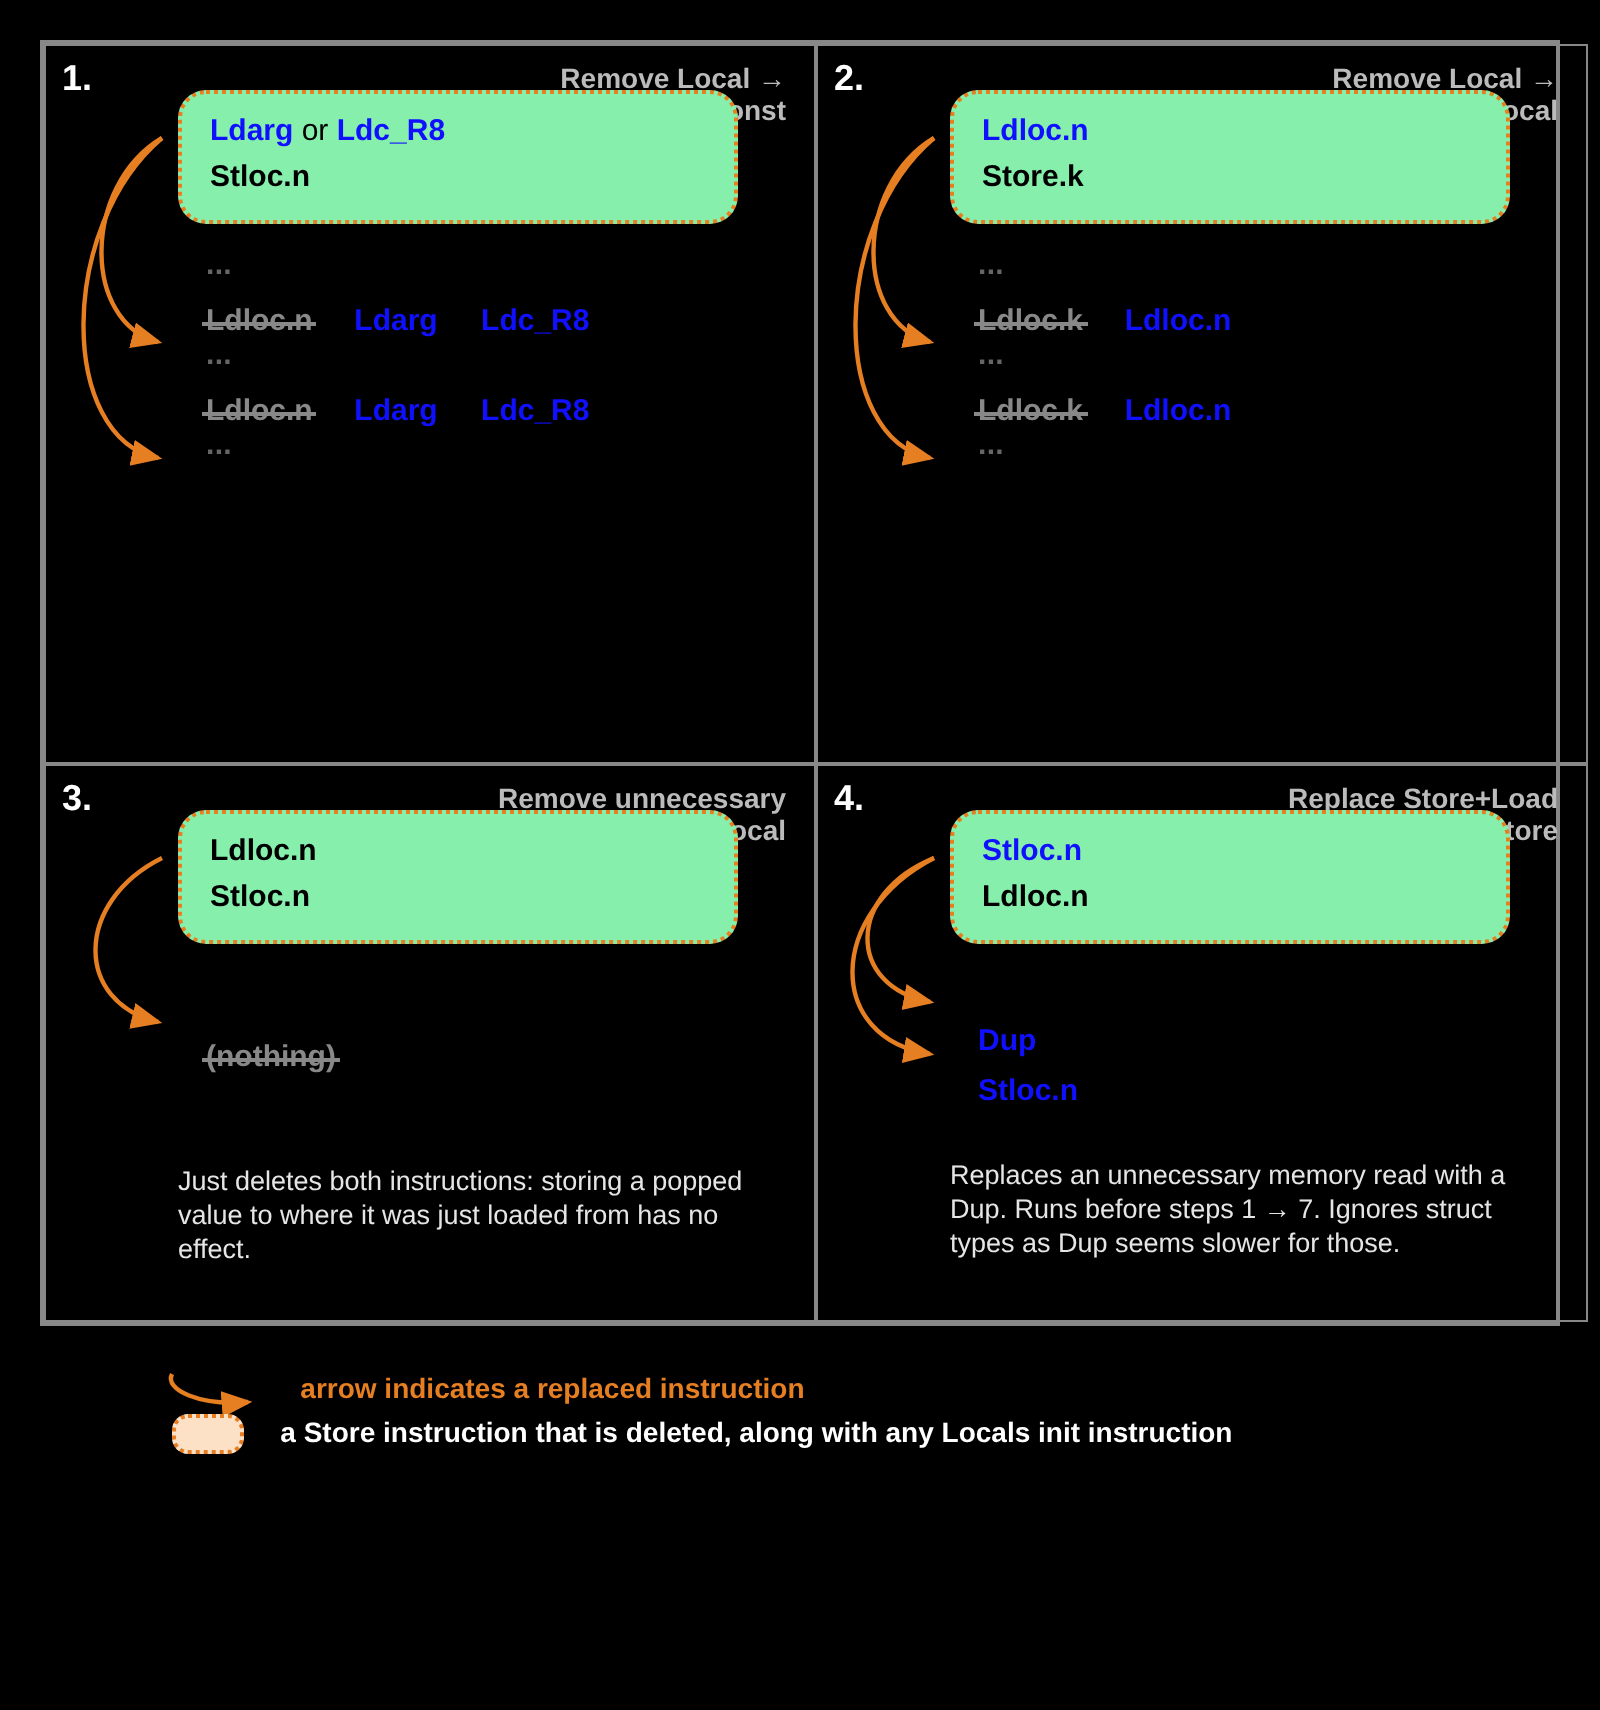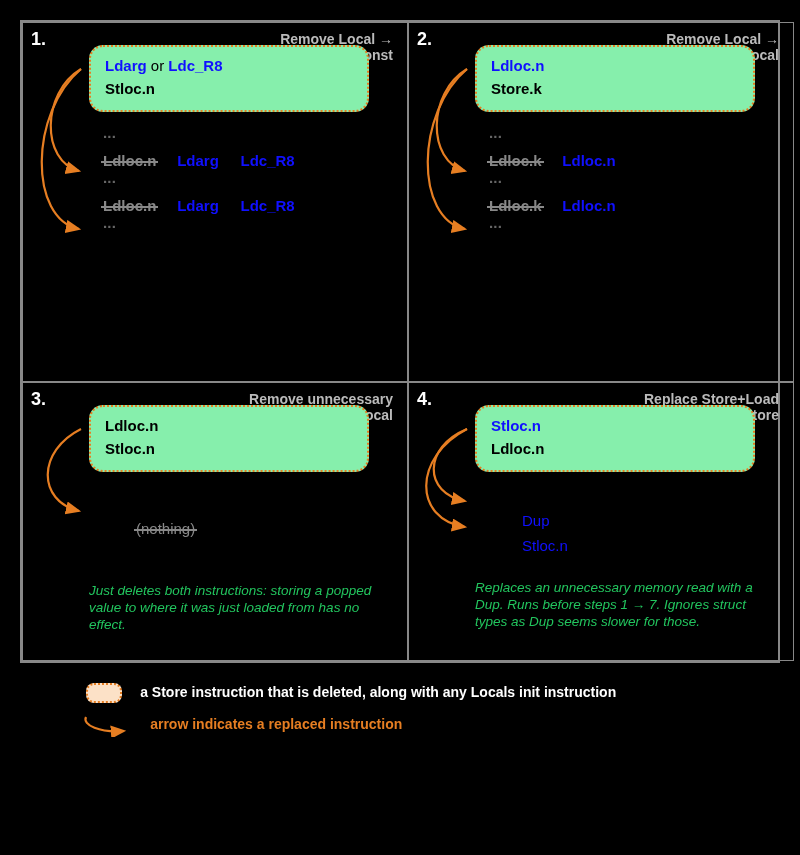--- a/index.html
+++ b/index.html
@@ -102,33 +102,32 @@
   .legend-swatch {
     display: inline-block;
     width: 36px; height: 20px;
     background: #fce1c7;
     border: 2px dotted #e67e22;
     border-radius: 8px;
     vertical-align: middle;
     margin: 0 8px 0 66px;
   }
   .small-result {
-    margin-left: 95px;
+    margin-left: 62px;
     margin-top: 36px;
-    font-weight: normal;
+    font-weight: bold;
   }
   .small-result .strike { color:#888; }
   .desc {
     margin-top: 46px;
     margin-left: 48px;
     width: 300px;
     font-size: 13.5px;
-    color: #22c55e;
+    color: #e5e5e5;
     line-height: 1.25;
-    font-style: italic;
   }
   .col34 .subtitle{ top:8px; }
   .spacer8{height:8px;}
 </style>
 </head>
 <body>
 
 <div class="grid">
 
   <div class="cell top">
@@ -262,28 +261,28 @@
         </marker>
       </defs>
       <path d="M 58 46 C 14 64, 14 110, 56 118" stroke="#e67e22" stroke-width="2.2" fill="none" marker-end="url(#ah4)"></path>
       <path d="M 58 46 C 4 74, 4 136, 56 144" stroke="#e67e22" stroke-width="2.2" fill="none" marker-end="url(#ah4)"></path>
     </svg>
   </div>
 
 </div>
 
 <div class="bottomcaption">
+  <div style="margin-top:10px;">
+    <svg width="60" height="24" style="vertical-align:middle; margin-left:60px;">
+      <defs>
+        <marker id="ahL" markerWidth="8" markerHeight="8" refX="6" refY="3" orient="auto">
+          <path d="M0,0 L7,3 L0,6 Z" fill="#e67e22"></path>
+        </marker>
+      </defs>
+      <path d="M 6 4 C 2 12, 20 20, 44 18" stroke="#e67e22" stroke-width="2.2" fill="none" marker-end="url(#ahL)"></path>
+    </svg>
+    <span class="legend-line orange" style="display:inline; margin-left:6px;">arrow indicates a replaced instruction</span>
+  </div>
   <div>
     <span class="legend-swatch"></span>
     <span class="legend-line" style="display:inline; margin-left:6px;">a Store instruction that is deleted, along with any Locals init instruction</span>
   </div>
-  <div style="margin-top:10px;">
-    <svg width="60" height="24" style="vertical-align:middle; margin-left:60px;">
-      <defs>
-        <marker id="ahL" markerWidth="8" markerHeight="8" refX="6" refY="3" orient="auto">
-          <path d="M0,0 L7,3 L0,6 Z" fill="#e67e22"></path>
-        </marker>
-      </defs>
-      <path d="M 6 4 C 2 12, 20 20, 44 18" stroke="#e67e22" stroke-width="2.2" fill="none" marker-end="url(#ahL)"></path>
-    </svg>
-    <span class="legend-line orange" style="display:inline; margin-left:6px;">arrow indicates a replaced instruction</span>
-  </div>
 </div>
 
 </body></html>

